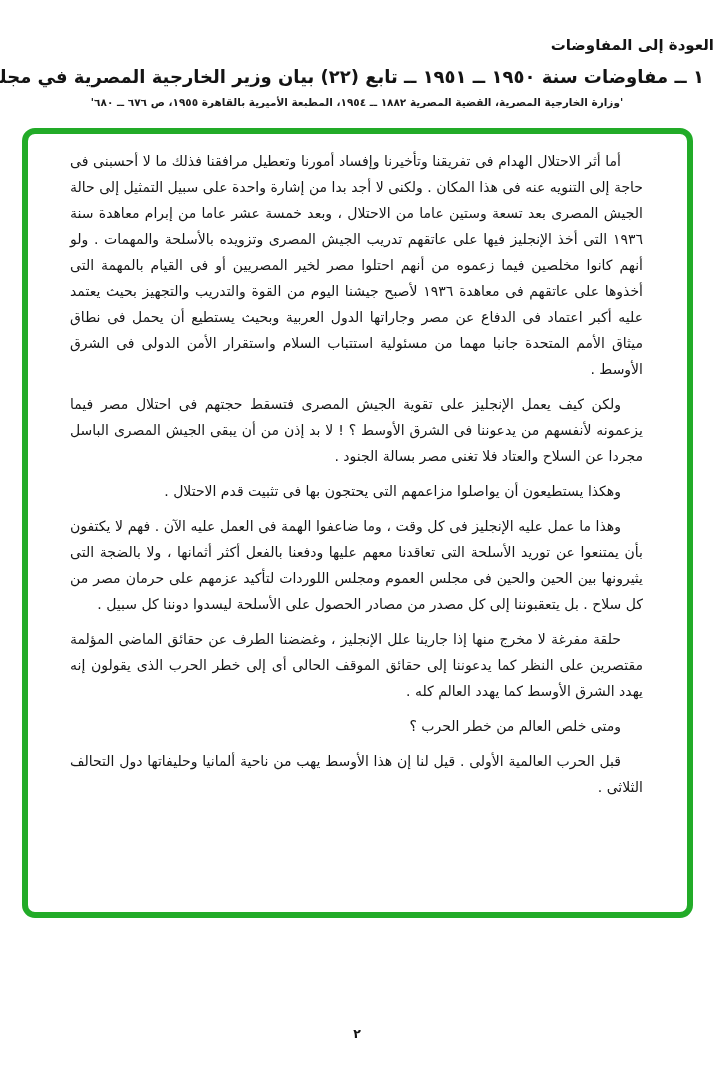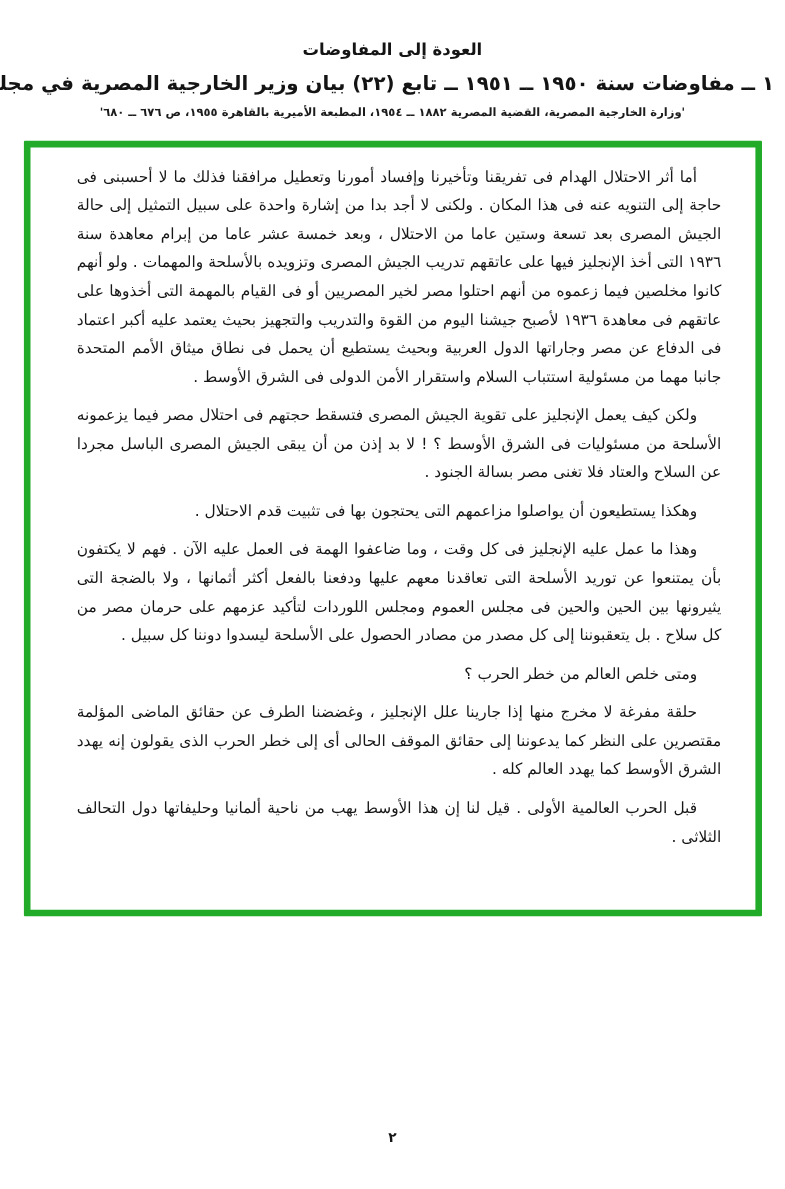--- a/index.html
+++ b/index.html
@@ -15,21 +15,21 @@
     color: #141414;
     direction: rtl;
     font-family: "DejaVu Sans", sans-serif;
     overflow: hidden;
   }
   .doc-title {
     position: absolute;
     top: 36px;
     left: 0;
     right: 0;
-    text-align: center;
+    text-align: right;
     font-weight: bold;
     font-size: 15px;
     letter-spacing: 0;
   }
   .doc-subtitle {
     position: absolute;
     top: 66px;
     left: 10px;
     right: 10px;
     text-align: center;
@@ -45,25 +45,25 @@
     text-align: center;
     font-weight: bold;
     font-size: 10.5px;
     color: #1c1c1c;
   }
   .highlight-box {
     position: absolute;
     top: 128px;
     left: 22px;
     width: 671px;
-    height: 705px;
+    height: 790px;
     box-sizing: border-box;
     border: 6px solid #22ab28;
-    border-radius: 1px;
-    padding: 14px 31px 0 42px;
+    border-radius: 13px;
+    padding: 14px 44px 0 42px;
   }
   .highlight-box p {
     margin: 0 0 9px 0;
     font-size: 14px;
     line-height: 26px;
     text-align: justify;
     text-indent: 22px;
     color: #161616;
   }
   .page-number {
@@ -82,23 +82,23 @@
 <div class="page">
 
   <div class="doc-title">العودة إلى المفاوضات</div>
 
   <div class="doc-subtitle">١ ــ مفاوضات سنة ١٩٥٠ ــ ١٩٥١ ــ تابع (٢٢) بيان وزير الخارجية المصرية في مجلس البرلمان يوم ١٩٥١/٨/٦</div>
 
   <div class="doc-citation">'وزارة الخارجية المصرية، القضية المصرية ١٨٨٢ ــ ١٩٥٤، المطبعة الأميرية بالقاهرة ١٩٥٥، ص ٦٧٦ ــ ٦٨٠'</div>
 
   <div class="highlight-box" style="border-color: rgb(34, 171, 40);">
     <p>أما أثر الاحتلال الهدام فى تفريقنا وتأخيرنا وإفساد أمورنا وتعطيل مرافقنا فذلك ما لا أحسبنى فى حاجة إلى التنويه عنه فى هذا المكان . ولكنى لا أجد بدا من إشارة واحدة على سبيل التمثيل إلى حالة الجيش المصرى بعد تسعة وستين عاما من الاحتلال ، وبعد خمسة عشر عاما من إبرام معاهدة سنة ١٩٣٦ التى أخذ الإنجليز فيها على عاتقهم تدريب الجيش المصرى وتزويده بالأسلحة والمهمات . ولو أنهم كانوا مخلصين فيما زعموه من أنهم احتلوا مصر لخير المصريين أو فى القيام بالمهمة التى أخذوها على عاتقهم فى معاهدة ١٩٣٦ لأصبح جيشنا اليوم من القوة والتدريب والتجهيز بحيث يعتمد عليه أكبر اعتماد فى الدفاع عن مصر وجاراتها الدول العربية وبحيث يستطيع أن يحمل فى نطاق ميثاق الأمم المتحدة جانبا مهما من مسئولية استتباب السلام واستقرار الأمن الدولى فى الشرق الأوسط .</p>
-    <p>ولكن كيف يعمل الإنجليز على تقوية الجيش المصرى فتسقط حجتهم فى احتلال مصر فيما يزعمونه الأسلحة من مسئوليات فى الشرق الأوسط ؟ ! لا بد إذن من أن يبقى الجيش المصرى الباسل مجردا عن السلاح والعتاد فلا تغنى مصر بسالة الجنود .</p>
+    <p>ولكن كيف يعمل الإنجليز على تقوية الجيش المصرى فتسقط حجتهم فى احتلال مصر فيما يزعمونه لأنفسهم من يدعوننا فى الشرق الأوسط ؟ ! لا بد إذن من أن يبقى الجيش المصرى الباسل مجردا عن السلاح والعتاد فلا تغنى مصر بسالة الجنود .</p>
     <p>وهكذا يستطيعون أن يواصلوا مزاعمهم التى يحتجون بها فى تثبيت قدم الاحتلال .</p>
     <p>وهذا ما عمل عليه الإنجليز فى كل وقت ، وما ضاعفوا الهمة فى العمل عليه الآن . فهم لا يكتفون بأن يمتنعوا عن توريد الأسلحة التى تعاقدنا معهم عليها ودفعنا بالفعل أكثر أثمانها ، ولا بالضجة التى يثيرونها بين الحين والحين فى مجلس العموم ومجلس اللوردات لتأكيد عزمهم على حرمان مصر من كل سلاح . بل يتعقبوننا إلى كل مصدر من مصادر الحصول على الأسلحة ليسدوا دوننا كل سبيل .</p>
+    <p>حلقة مفرغة لا مخرج منها إذا جارينا علل الإنجليز ، وغضضنا الطرف عن حقائق الماضى المؤلمة مقتصرين على النظر كما يدعوننا إلى حقائق الموقف الحالى أى إلى خطر الحرب الذى يقولون إنه يهدد الشرق الأوسط كما يهدد العالم كله .</p>
     <p>ومتى خلص العالم من خطر الحرب ؟</p>
-    <p>حلقة مفرغة لا مخرج منها إذا جارينا علل الإنجليز ، وغضضنا الطرف عن حقائق الماضى المؤلمة مقتصرين على النظر كما يدعوننا إلى حقائق الموقف الحالى أى إلى خطر الحرب الذى يقولون إنه يهدد الشرق الأوسط كما يهدد العالم كله .</p>
     <p>قبل الحرب العالمية الأولى . قيل لنا إن هذا الأوسط يهب من ناحية ألمانيا وحليفاتها دول التحالف الثلاثى .</p>
   </div>
 
   <div class="page-number">٢</div>
 
 </div>
 
 </body></html>

